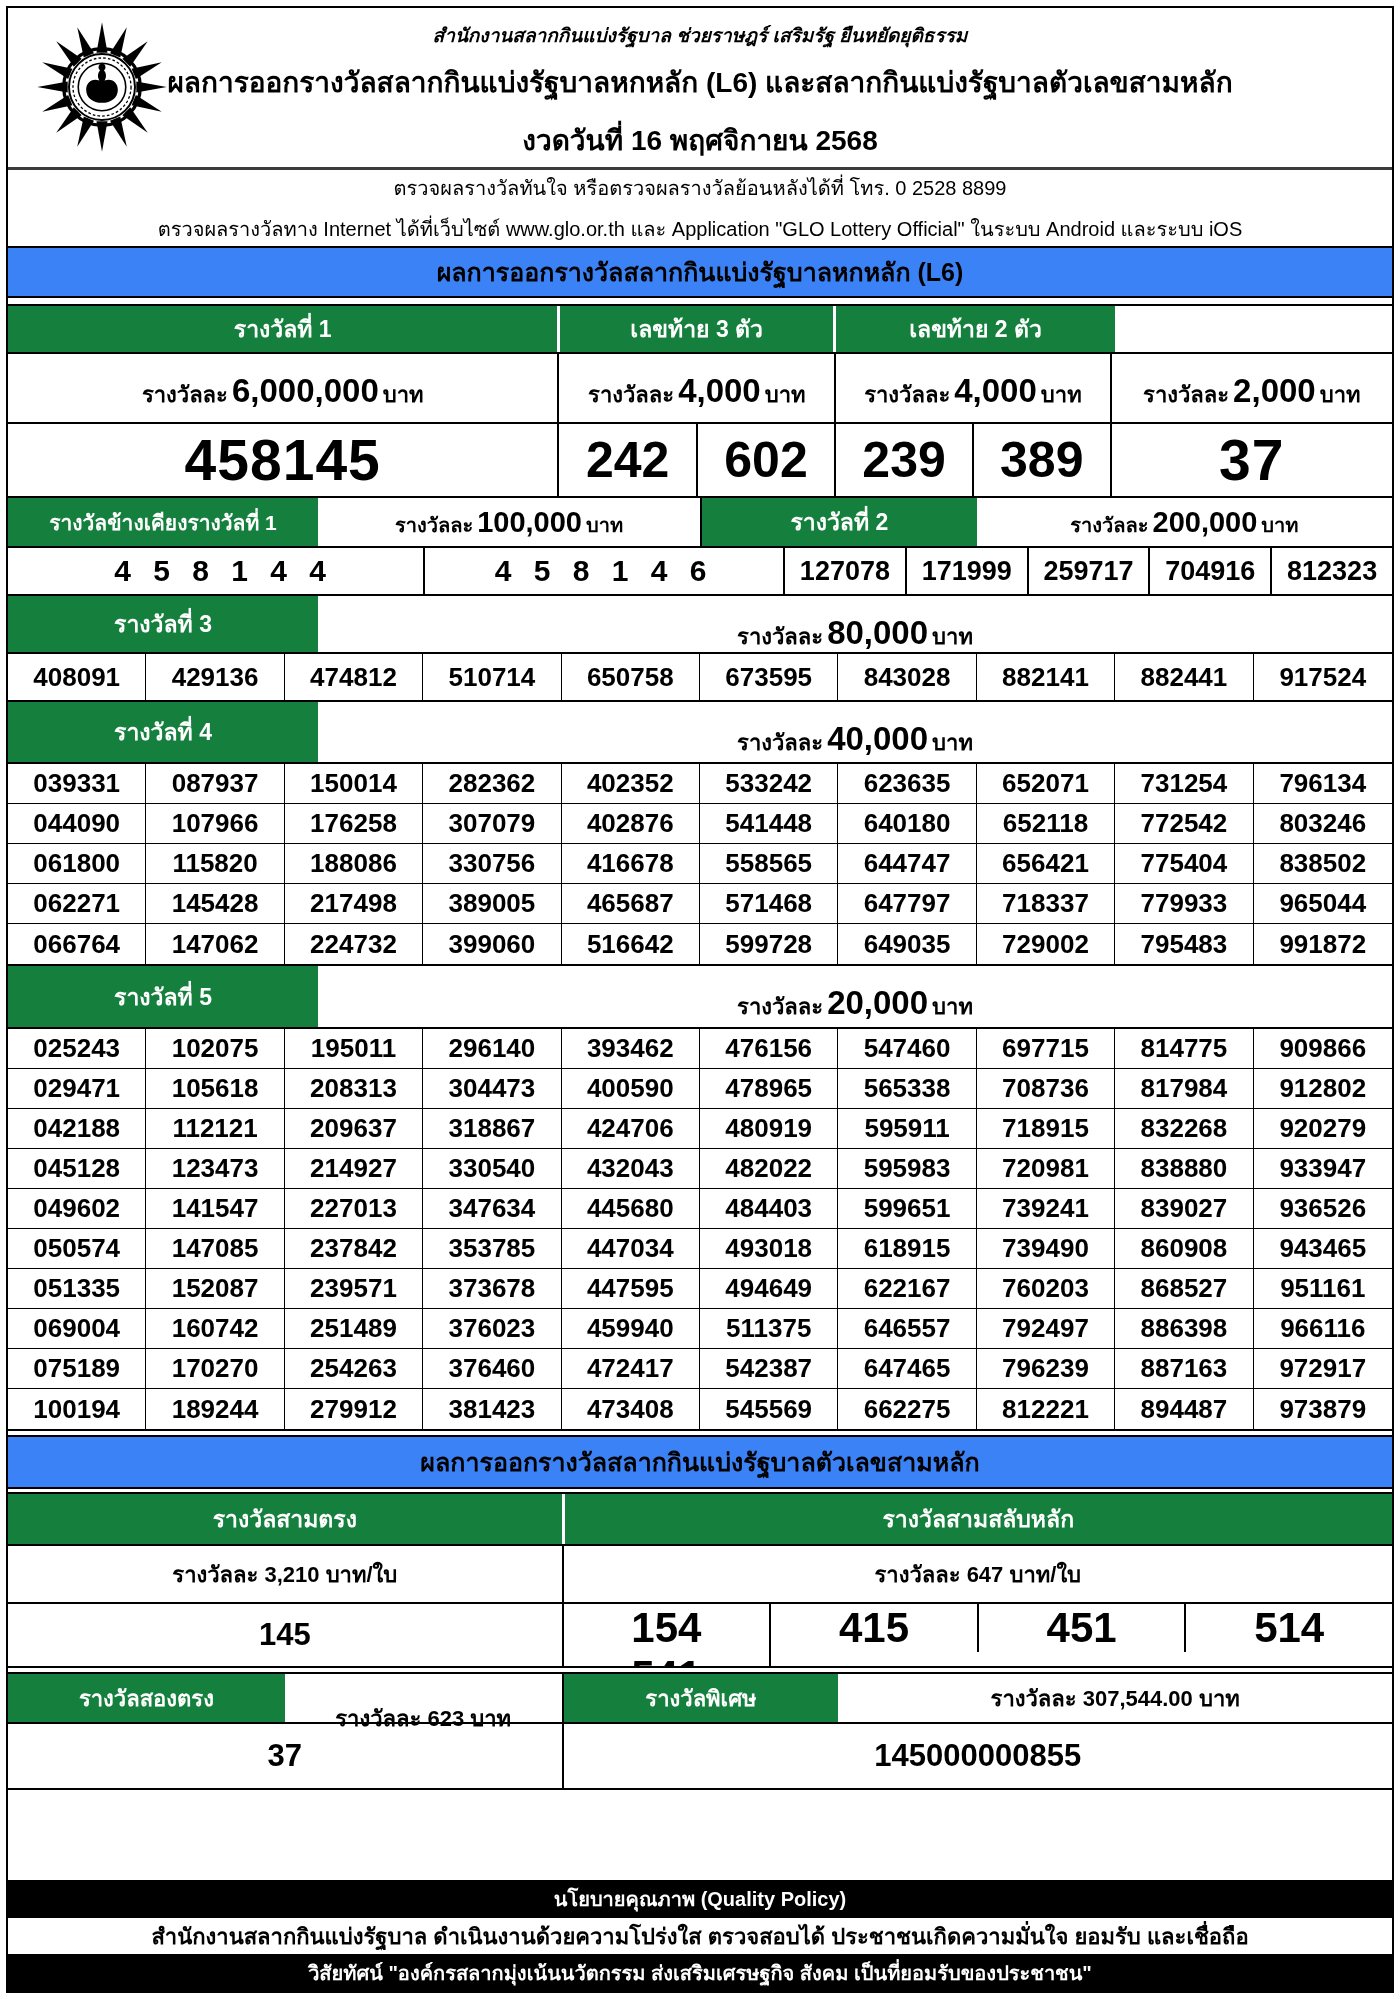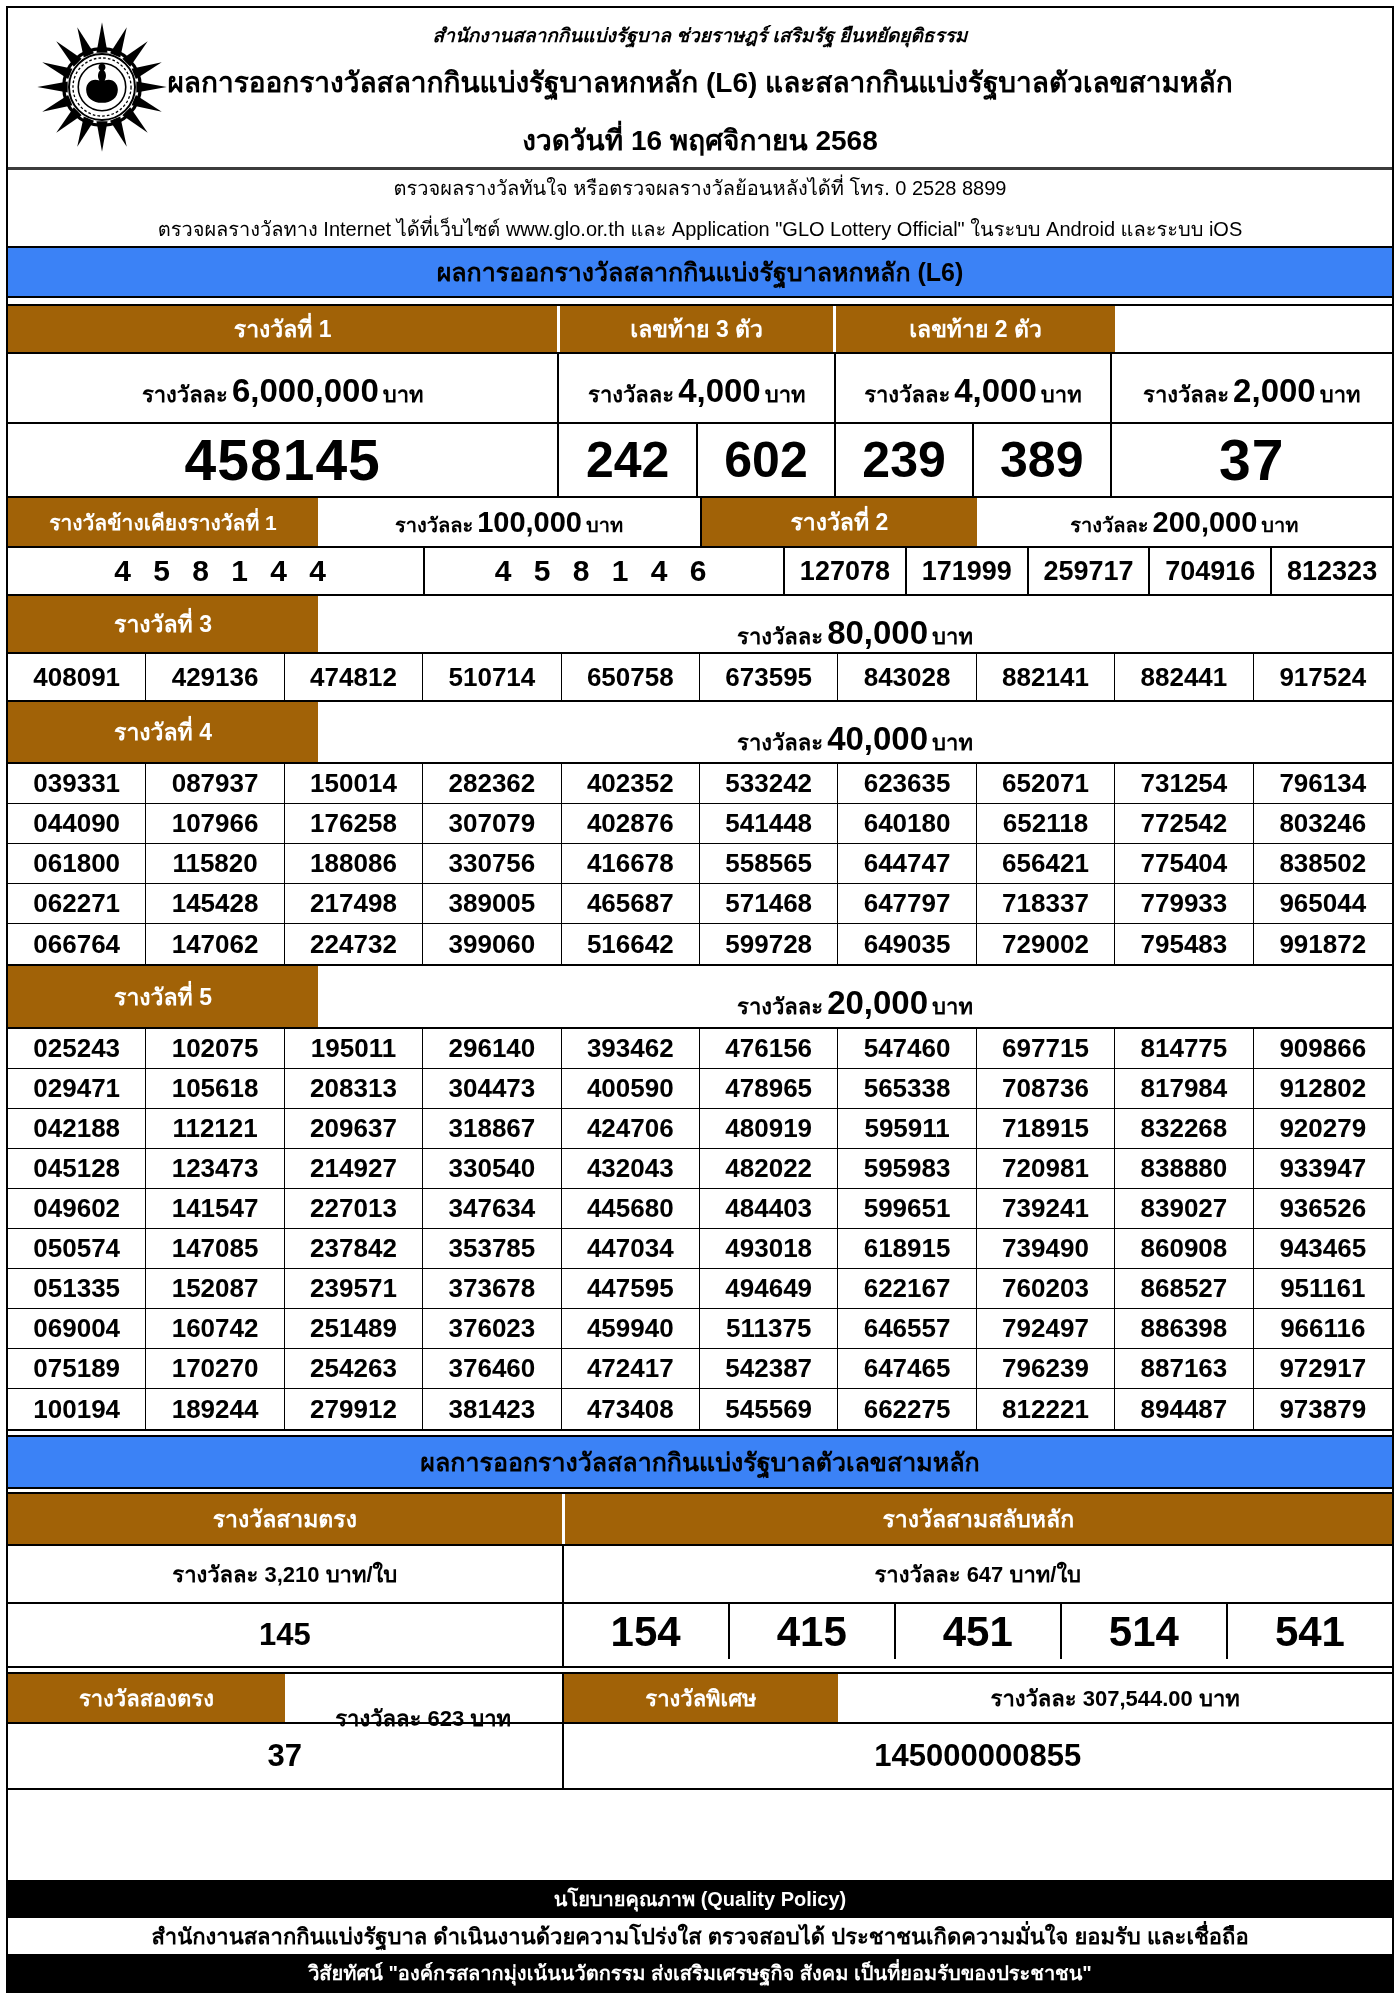--- a/index.html
+++ b/index.html
@@ -21,21 +21,21 @@
   .contact div { font-size:20px; }
 
   .graybar { background:#3b82f6; border-top:2px solid #000; height:50px;
     display:flex; align-items:center; justify-content:center;
     font-size:25px; font-weight:bold; }
   .gap { border-top:2px solid #000; background:#fff; }
   .g8 { height:8px; } .g6 { height:6px; } .g5 { height:5px; }
 
   .row { display:flex; border-top:2px solid #000; align-items:stretch; }
   .cell { display:flex; align-items:center; justify-content:center; }
-  .blk { background:#a16207; color:#fff; font-weight:bold; font-size:23px; }
+  .blk { background:#15803d; color:#fff; font-weight:bold; font-size:23px; }
   .sepw { border-left:3px solid #fff; }
   .sepb { border-left:2px solid #000; }
 
   
   .l6-head { height:48px; }
   .l6-prize { height:70px; }
   .l6-nums { height:74px; }
   .w1 { width:39.7%; } .w2 { width:20%; } .w3 { width:19.9%; } .w4 { width:20.4%; }
   .half { width:50%; }
   .amt { gap:4px; align-items:baseline; padding-top:18px; }
@@ -67,21 +67,21 @@
   .grid10 .ncell:nth-last-child(-n+10) { border-bottom:none; }
   .rows40 .ncell { height:40px; }
 
   
   .d3-head { height:52px; }
   .d3l { width:40%; } .d3r { width:60%; }
   .d3-prize { height:58px; }
   .d3-prize .cell { font-size:22px; font-weight:bold; }
   .d3-nums { height:64px; }
   .num-3d { font-size:31px; font-weight:bold; }
-  .grid6 { width:60%; display:grid; grid-template-columns:repeat(5,1fr); }
+  .grid6 { width:60%; display:grid; grid-template-columns:repeat(4,1fr); }
   .grid6 .ncell { border-left:2px solid #000; display:flex; align-items:center;
     justify-content:center; font-size:42px; font-weight:bold; }
   .grid6::after { content:""; border-left:2px solid #000; }
 
   
   .st-head { height:50px; }
   .stw1 { width:20%; } .stw2 { width:20%;margin-top:40px; } .stw3 { width:20%; } .stw4 { width:40%; }
   .st-head .cell { font-size:22px; font-weight:bold; }
   .st-nums { height:66px; }
   .stn1 { width:40%; } .stn2 { width:60%; }

